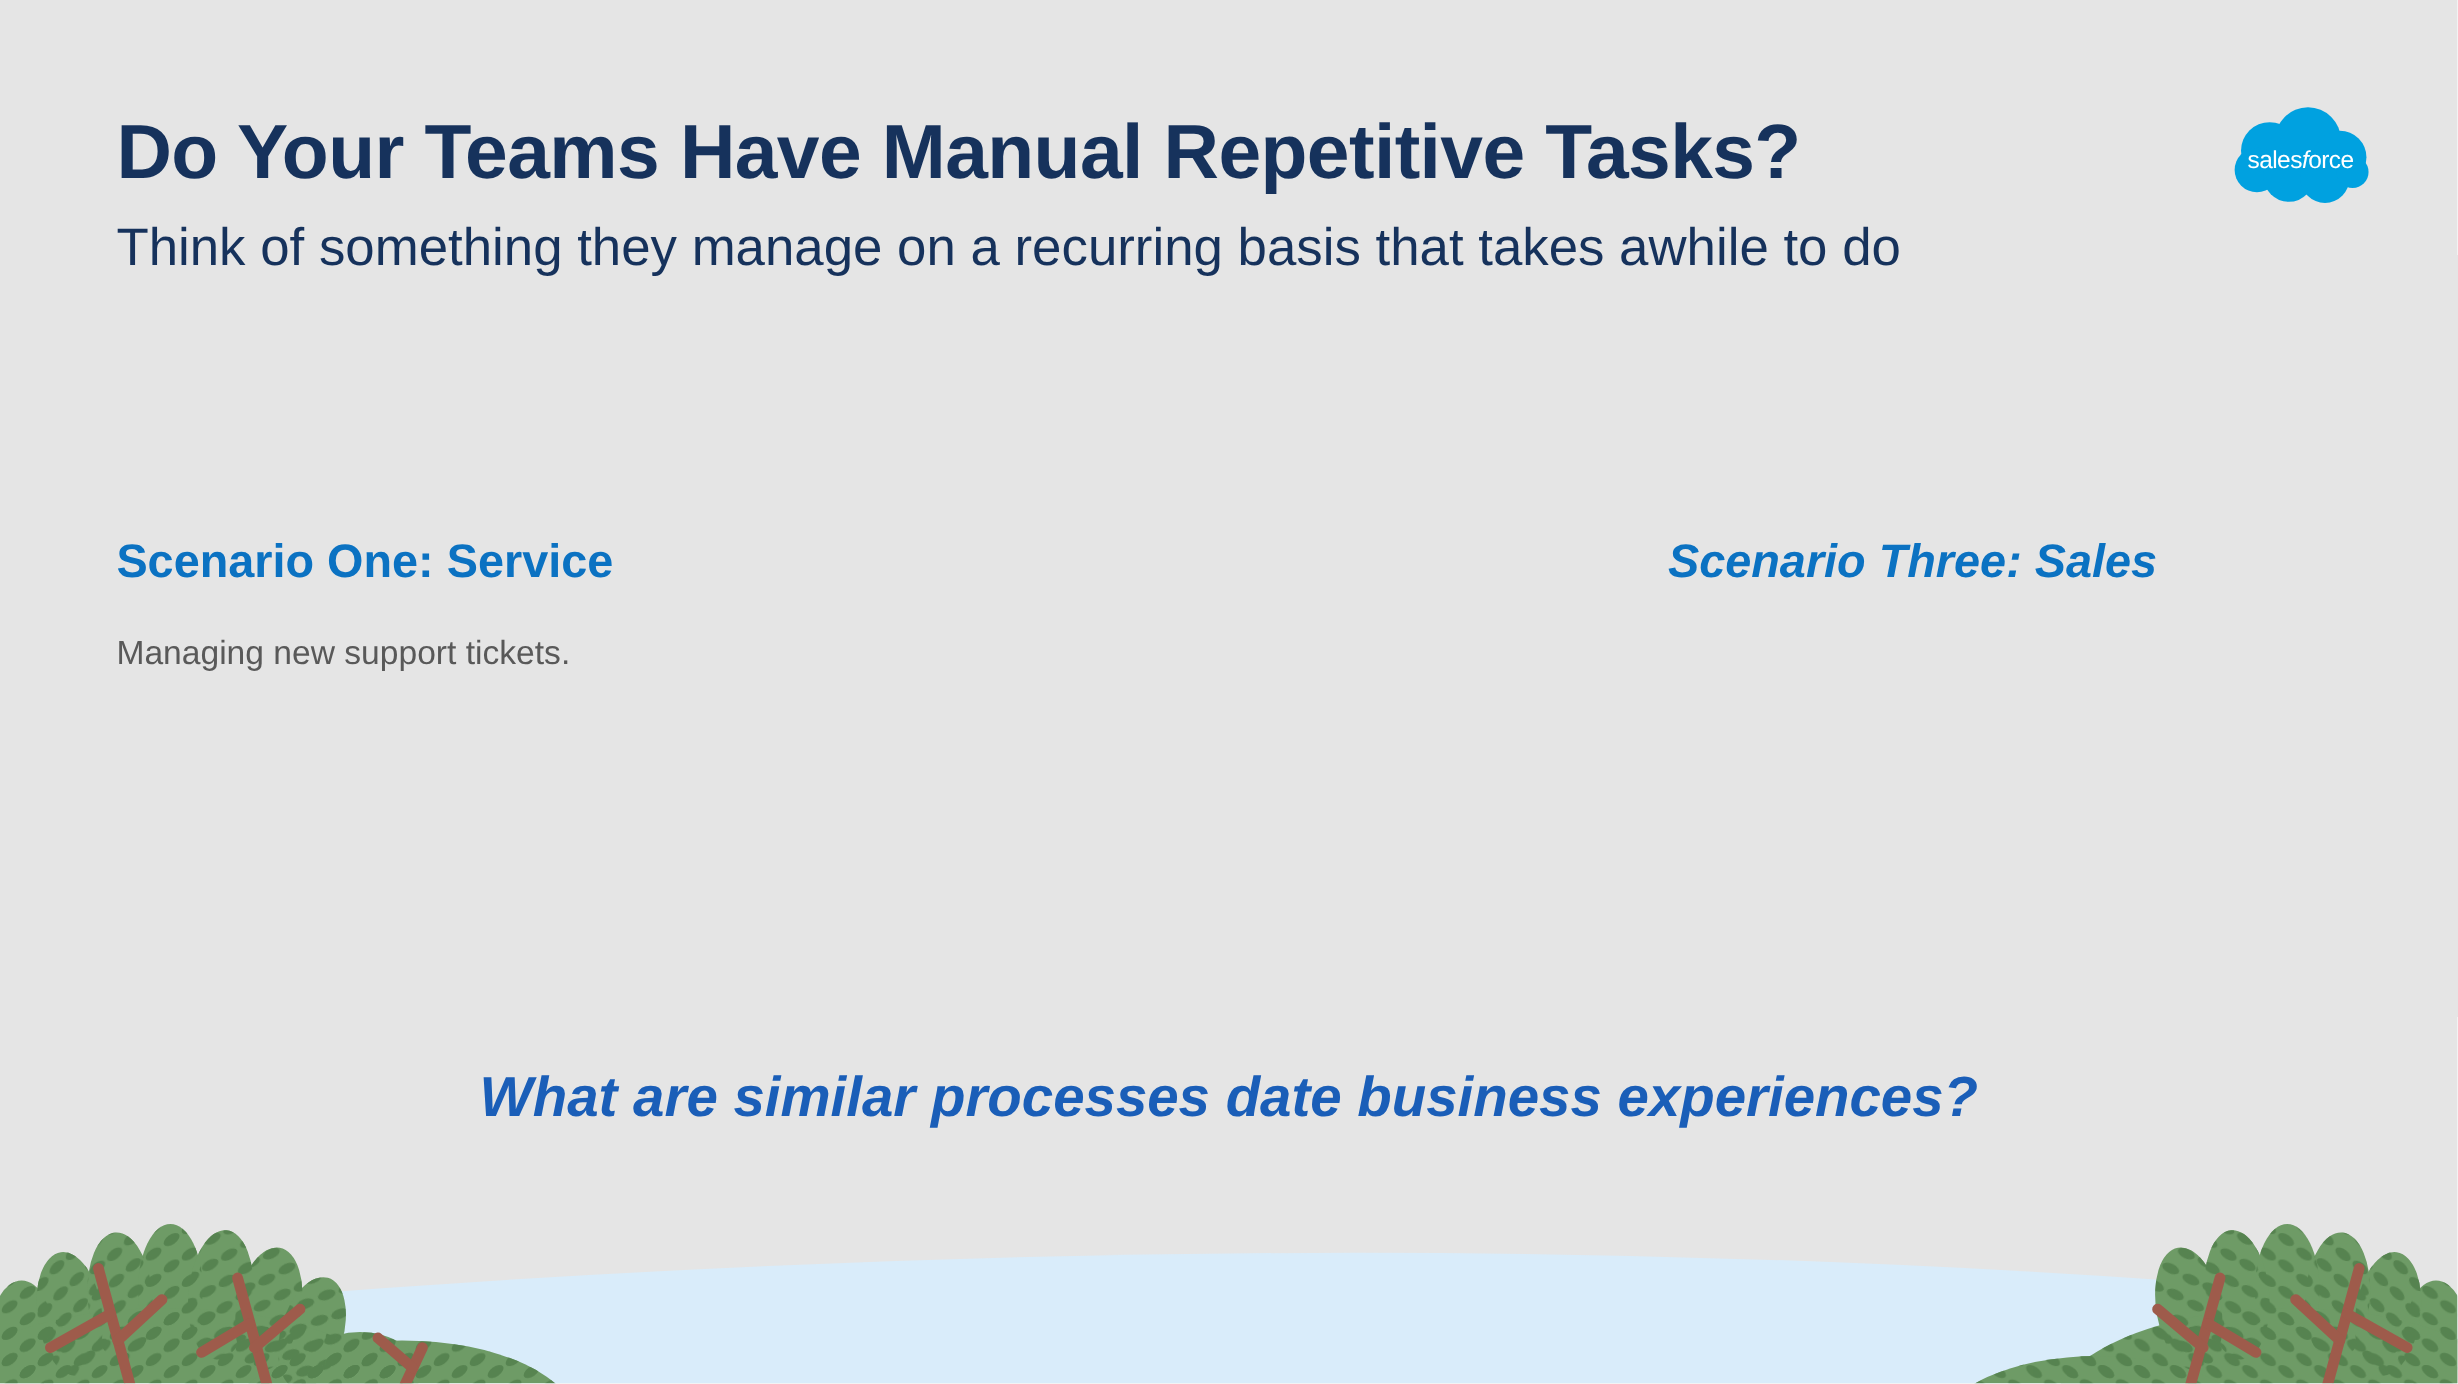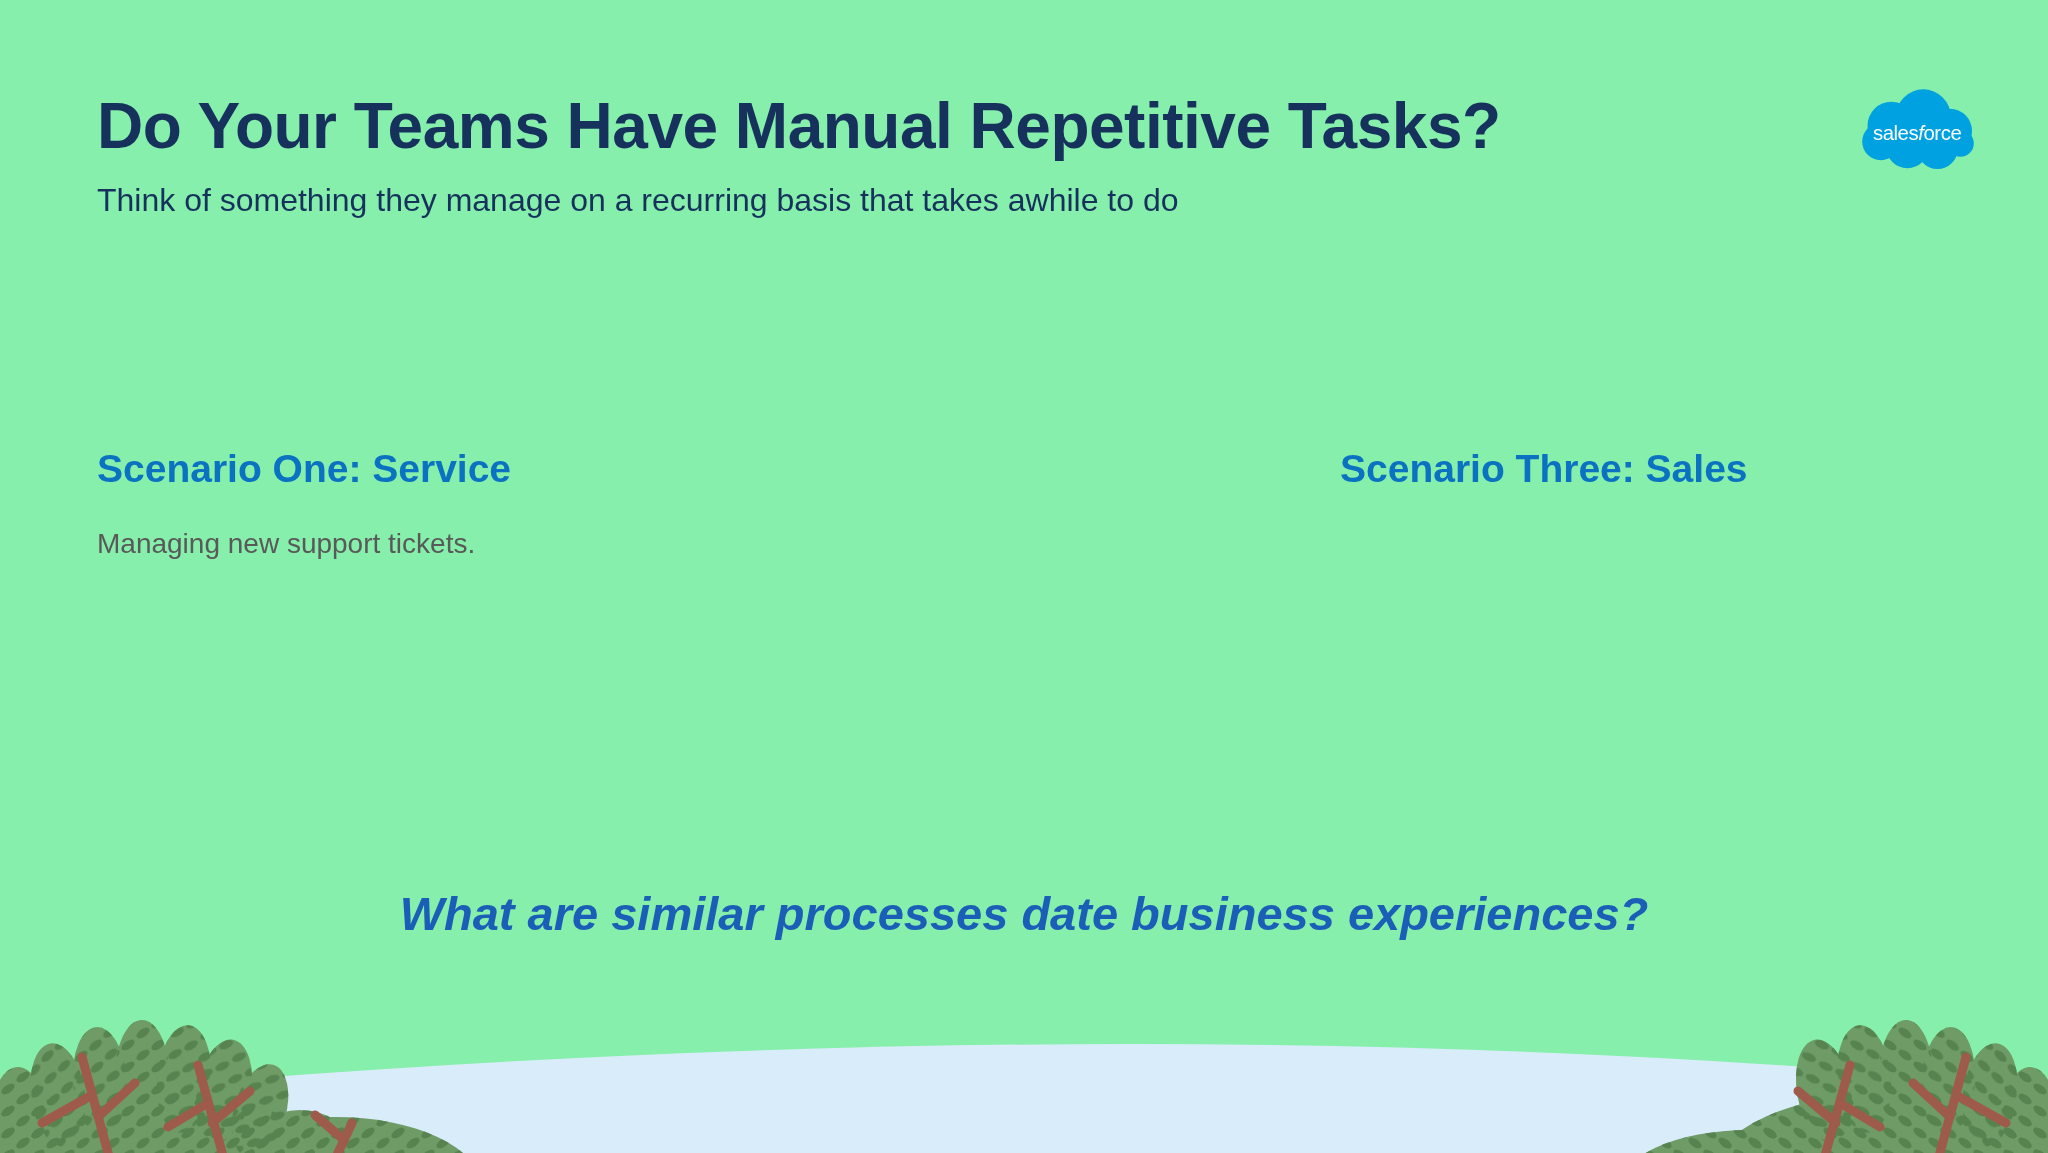--- a/index.html
+++ b/index.html
@@ -1,37 +1,37 @@
 <!DOCTYPE html>
 <html><head>
 <meta charset="utf-8">
 <style>
   html,body{margin:0;padding:0;background:#ffffff;}
   body{font-family:"Liberation Sans", sans-serif;}
   .slide{
     position:relative;
     width:2048px;height:1153px;
-    background:#86efac;
+    background:#e5e5e5;
     overflow:hidden;
   }
   .header{position:absolute;left:97px;top:92px;width:1700px;}
   .title{
     font-size:64px;font-weight:700;color:#16325c;
     letter-spacing:-0.5px;line-height:1.08;margin:0;
   }
   .subtitle{
-    font-size:32px;font-weight:400;color:#16325c;
+    font-size:44px;font-weight:400;color:#16325c;
     margin:20px 0 0 0;line-height:1.2;
   }
   .logo{position:absolute;left:1856px;top:84px;width:124px;height:94px;}
   .columns{position:absolute;left:0;top:447px;width:2048px;height:300px;}
   .col{position:absolute;top:0;}
   .col1{left:97px;width:520px;}
   .col2{left:737px;width:525px;}
-  .col3{left:1340px;width:560px;}
+  .col3{left:1390px;width:560px;font-style:italic;}
   .scenario-heading{
     font-size:39px;font-weight:700;color:#0b72c2;
     margin:0 0 34px 0;line-height:1.15;
   }
   .scenario-body{
     font-size:28px;font-weight:400;color:#595959;
     margin:0;line-height:1.32;
   }
   .question{
     position:absolute;left:0;top:886px;width:2048px;

